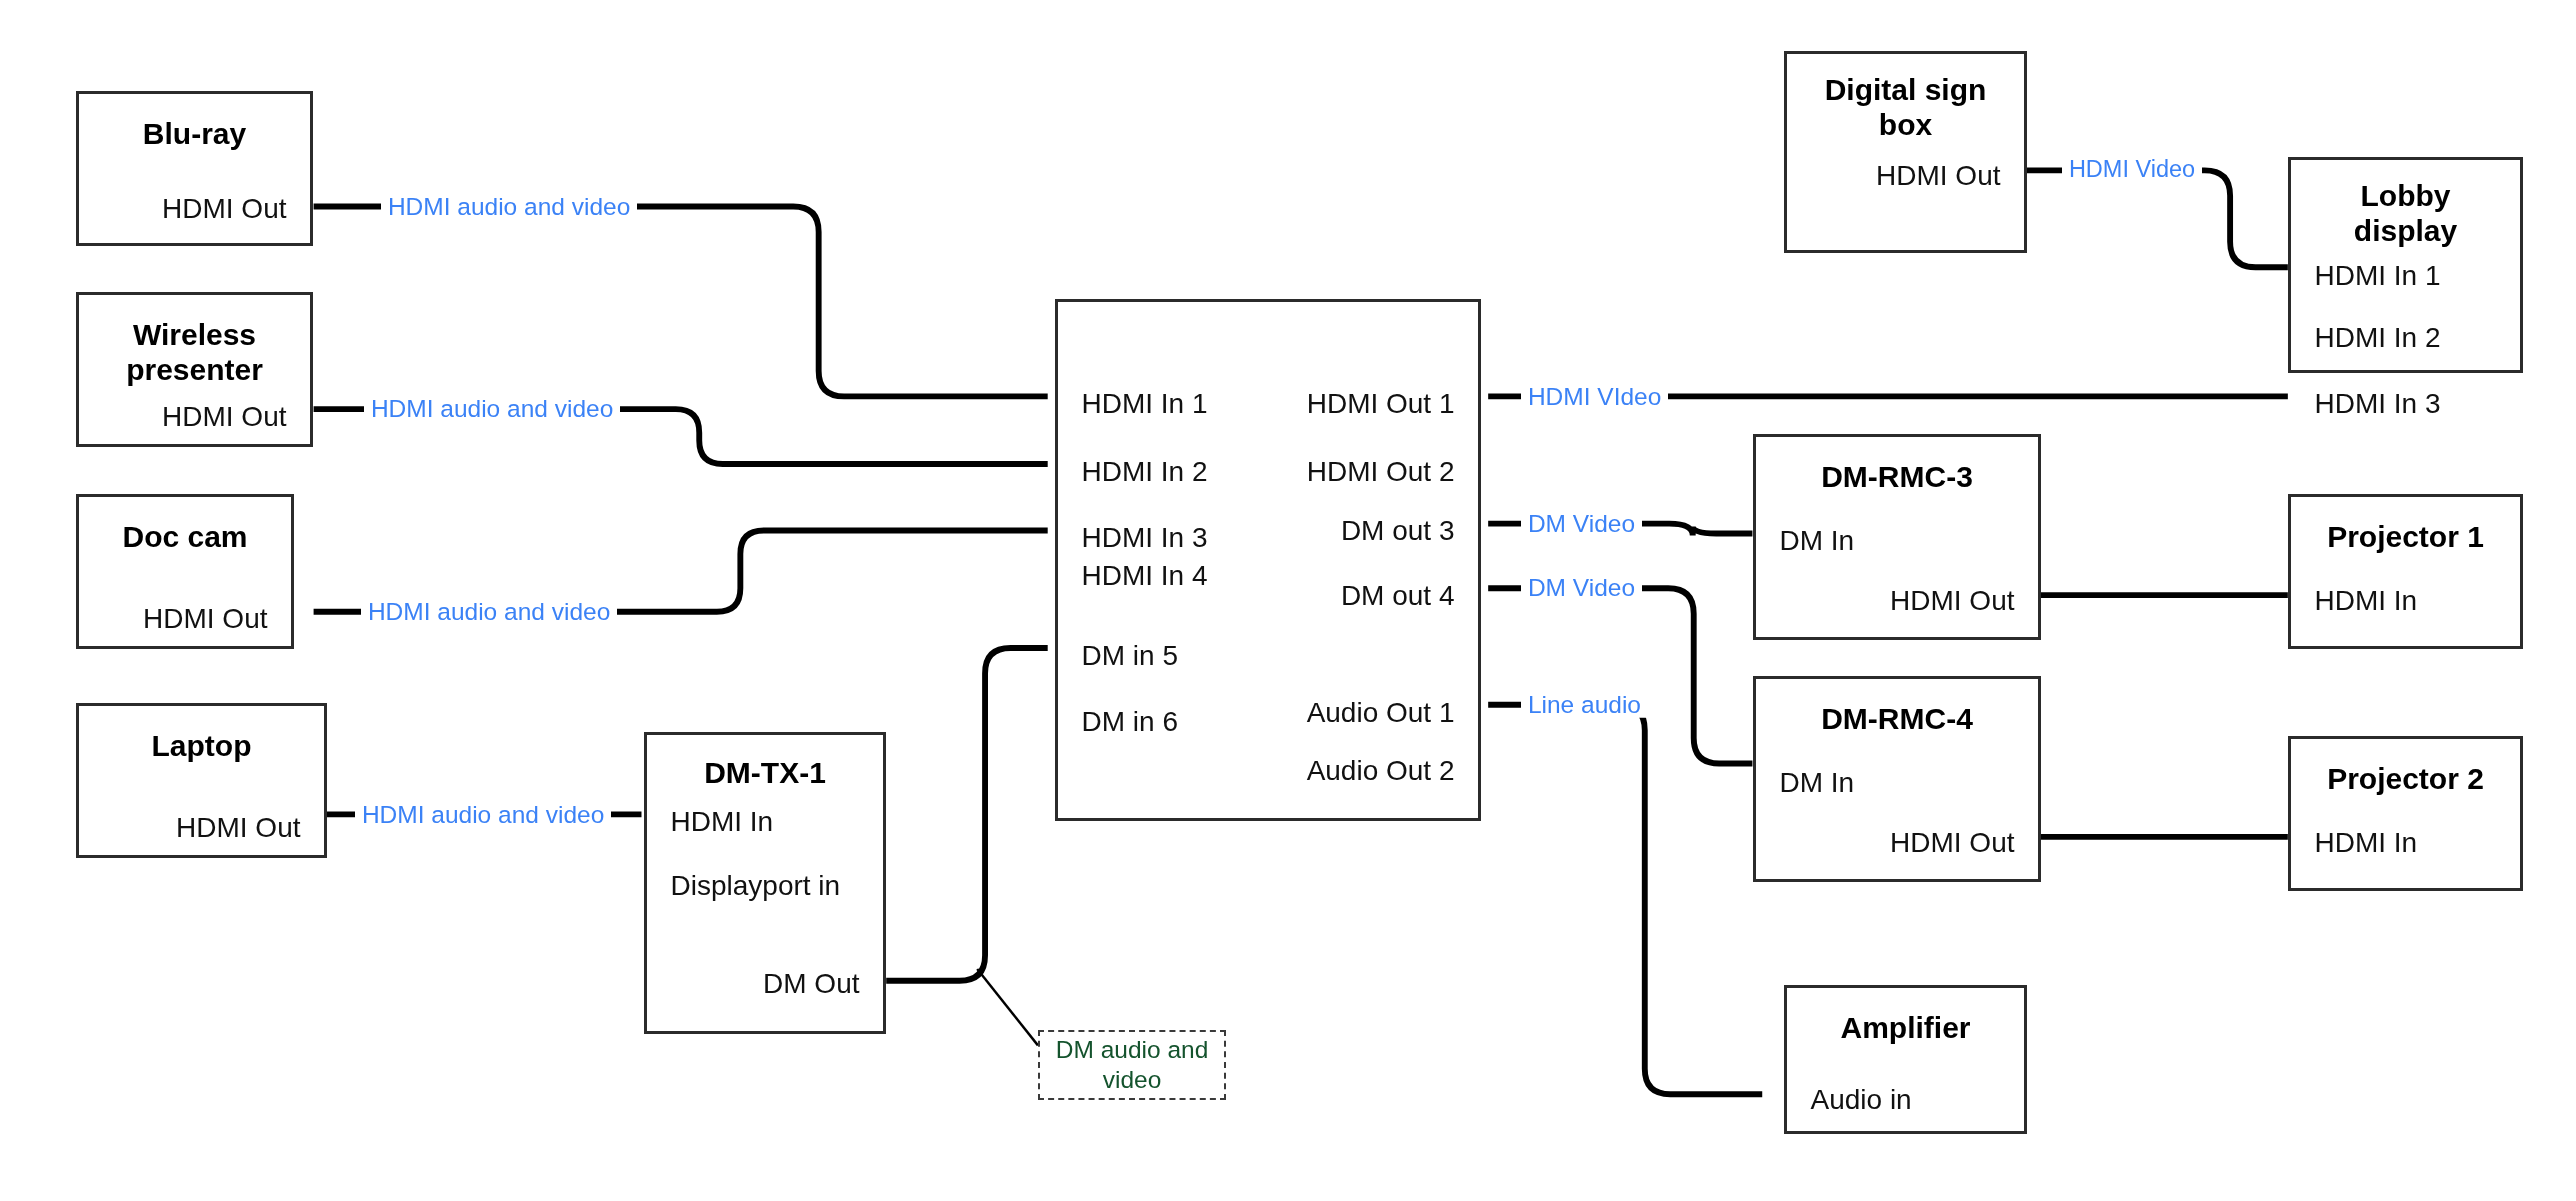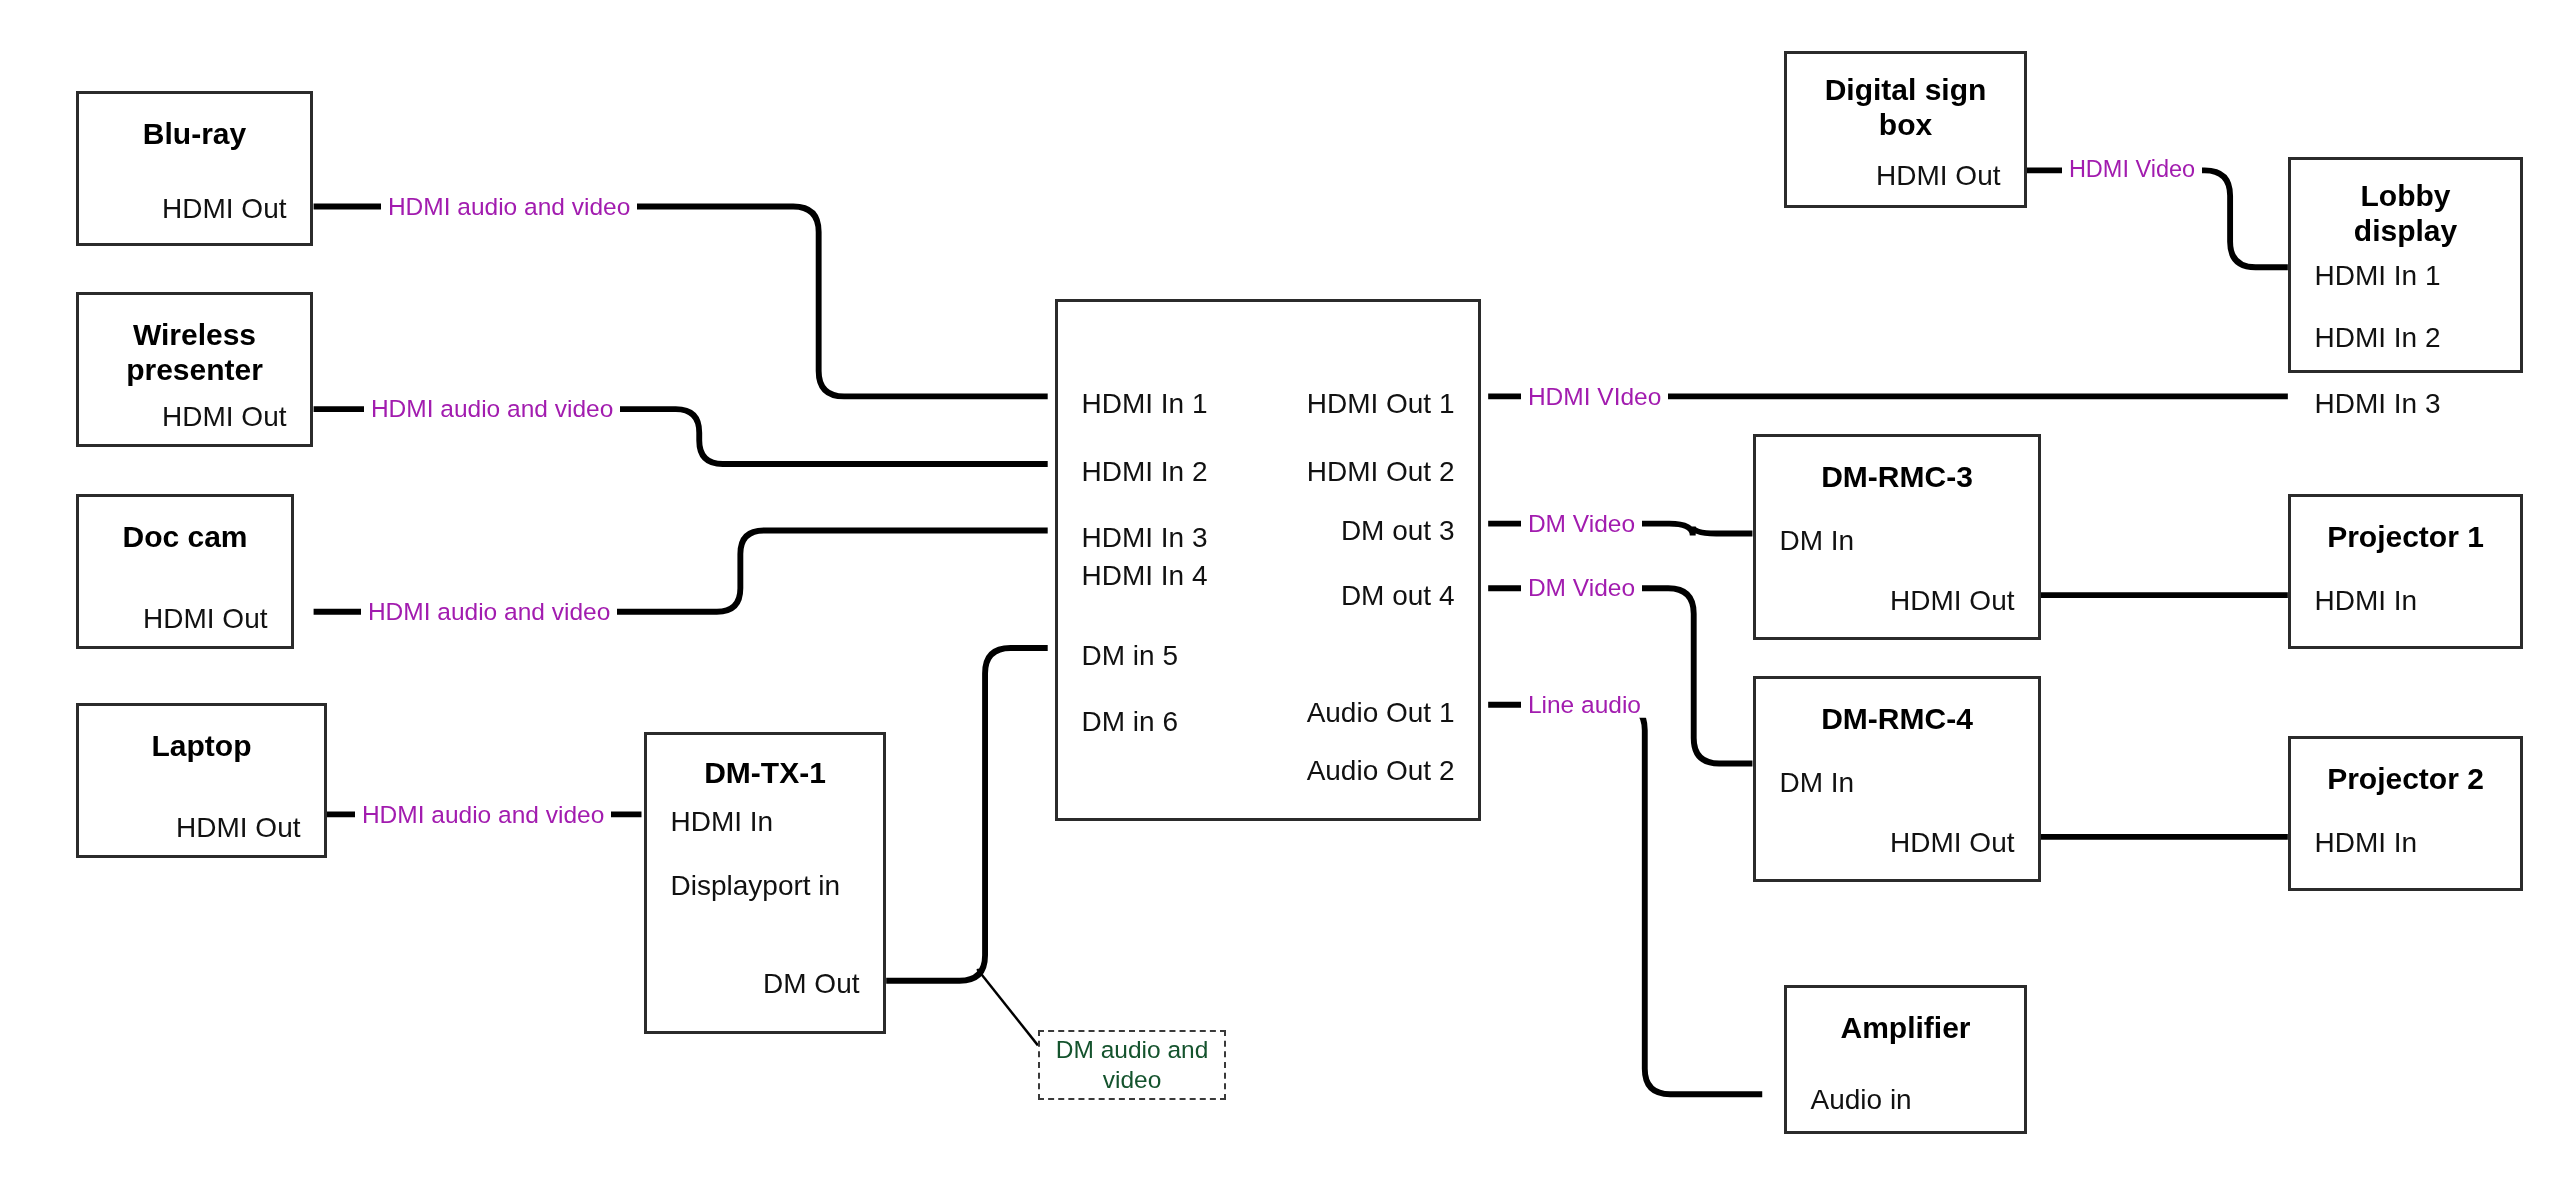--- a/index.html
+++ b/index.html
@@ -60,21 +60,21 @@
     justify-content: center;
     padding: 3.9px 7.8px;
     z-index: 6;
     white-space: pre-line;
   }
 
   
   .wire-label {
     position: absolute;
     font-size: 24.5px;
-    color: #a21caf;
+    color: #3b82f6;
     background: #ffffff;
     padding: 0 6.9px;
     white-space: nowrap;
     line-height: 1;
     z-index: 4;
     transform: translateY(-50%);
   }
   .wire-label.small { font-size: 23.5px; }
 
   
@@ -188,21 +188,21 @@
     <div class="port left" style="top:406px;">DM in 6</div>
 
     <div class="port right" style="top:88px;">HDMI Out 1</div>
     <div class="port right" style="top:156px;">HDMI Out 2</div>
     <div class="port right" style="top:215px;">DM out 3</div>
     <div class="port right" style="top:280px;">DM out 4</div>
     <div class="port right" style="top:397px;">Audio Out 1</div>
     <div class="port right" style="top:455px;">Audio Out 2</div>
   </div>
 
-  <div class="box" style="left:1784px; top:51px; width:243px; height:157px;">
+  <div class="box" style="left:1784px; top:51px; width:243px; height:202px;">
     <div class="box-title" style="top:17.6px;">Digital sign
 box</div>
     <div class="port right" style="top:108px;">HDMI Out</div>
   </div>
 
   <div class="box" style="left:2288px; top:157px; width:235px; height:216px;">
     <div class="box-title" style="top:17.6px;">Lobby
 display</div>
     <div class="port left" style="top:102px;">HDMI In 1</div>
     <div class="port left" style="top:164px;">HDMI In 2</div>

